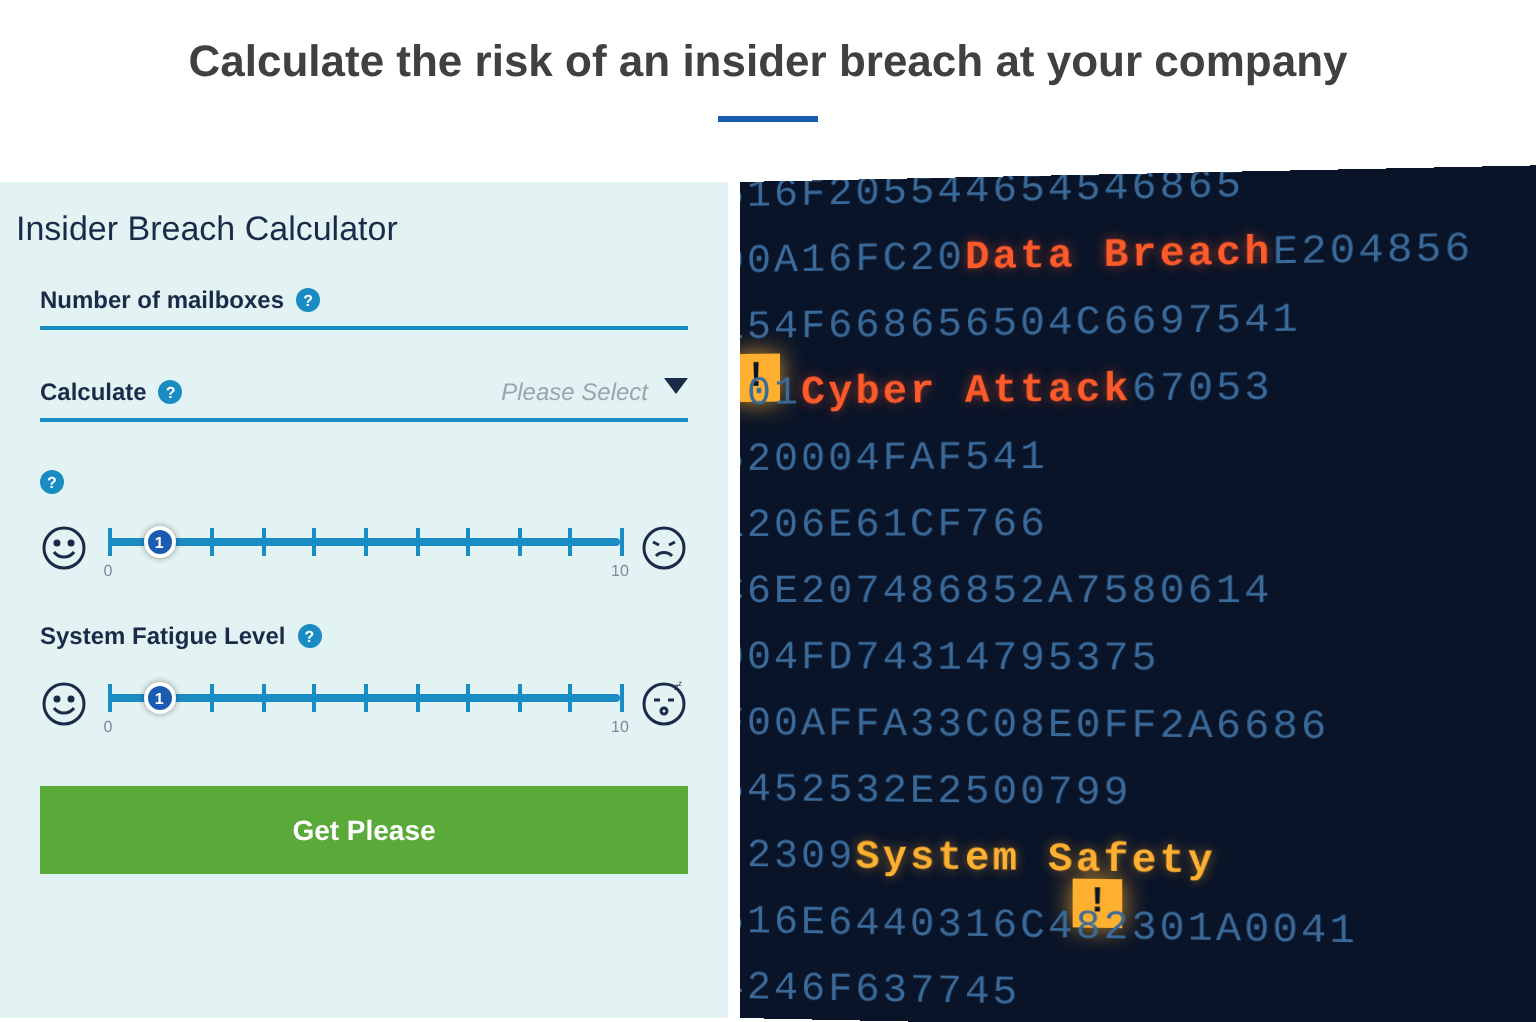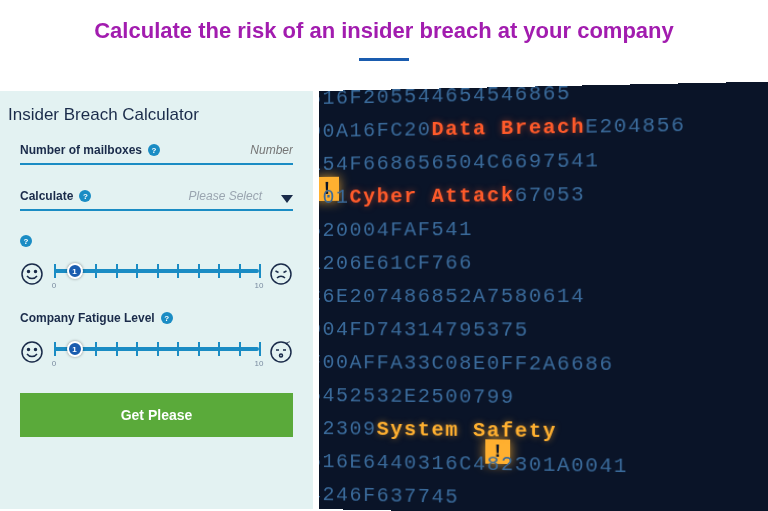--- a/index.html
+++ b/index.html
@@ -10,35 +10,35 @@
     height: 511px;
     overflow: hidden;
   }
   .header {
     text-align: center;
     padding: 18px 0 10px;
   }
   .header h1 {
     font-size: 22px;
     font-weight: 600;
-    color: #a21caf;
+    color: #404040;
   }
   .divider {
     width: 50px;
     height: 3px;
     background: #1a5caf;
     margin: 14px auto 0;
   }
   .main {
     display: flex;
     padding: 0;
     margin-top: 20px;
   }
   .calc {
-    width: 313px;
+    width: 364px;
     background: #e3f2f2;
     padding: 14px 20px 20px 20px;
     flex-shrink: 0;
   }
   .calc-title {
     font-size: 17px;
     font-weight: 500;
     color: #1a2b4a;
     margin-bottom: 18px;
     margin-left: -12px;
@@ -79,22 +79,22 @@
     background: transparent;
     text-align: right;
     font-size: 12px;
     font-style: italic;
     color: #9aa5b0;
     width: 120px;
     outline: none;
   }
   .select-ph {
     display: flex;
-    align-items: flex-end;
-    gap: 19px;
+    align-items: flex-start;
+    gap: 8px;
     font-size: 12px;
     font-style: italic;
     color: #9aa5b0;
     cursor: pointer;
   }
   .caret {
     width: 0; height: 0;
     border-left: 6px solid transparent;
     border-right: 6px solid transparent;
     border-top: 8px solid #1a2b4a;
@@ -217,21 +217,20 @@
   <div class="calc">
     <div class="calc-title">Insider Breach Calculator</div>
 
     
     <div class="field">
       <div class="field-label-row">
         <div class="field-label">
           <span>Number of mailboxes</span>
           <span class="help-icon">?</span>
         </div>
-        <input class="field-input" placeholder="Number" style="">
       </div>
     </div>
 
     
     <div class="field">
       <div class="field-label-row">
         <div class="field-label">
           <span>Calculate</span>
           <span class="help-icon">?</span>
         </div>
@@ -275,21 +274,21 @@
           <circle cx="12" cy="12" r="10"></circle>
           <path d="M6.5 9l3 1.5M17.5 9l-3 1.5"></path>
           <path d="M8 16c1-1.2 2.5-1.8 4-1.8s3 .6 4 1.8"></path>
         </svg>
       </div>
     </div>
 
     
     <div class="slider-field">
       <div class="slider-label">
-        <span>Company Fatigue Level</span>
+        <span>System Fatigue Level</span>
         <span class="help-icon">?</span>
       </div>
       <div class="slider-row">
         <svg class="face" viewBox="0 0 24 24" fill="none" stroke="#1a2b4a" stroke-width="1.5">
           <circle cx="12" cy="12" r="10"></circle>
             <circle cx="8.5" cy="9.5" r="1" fill="#1a2b4a"></circle>
             <circle cx="15.5" cy="9.5" r="1" fill="#1a2b4a"></circle>
           <path d="M7 14c1.5 2 3 2.5 5 2.5s3.5-.5 5-2.5"></path>
         </svg>
         <div class="slider-track" id="fatigue-track">

